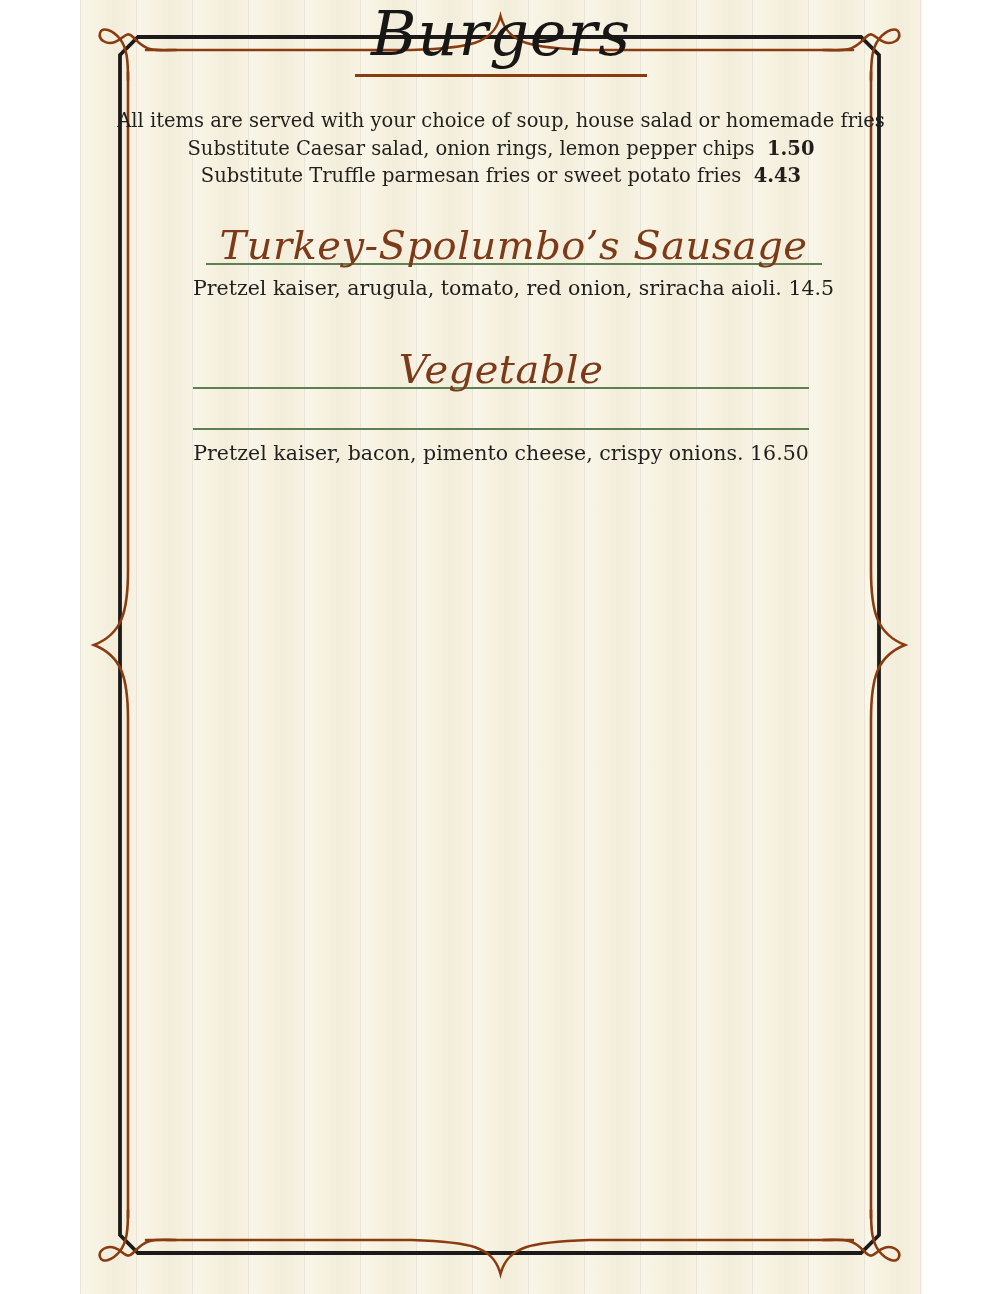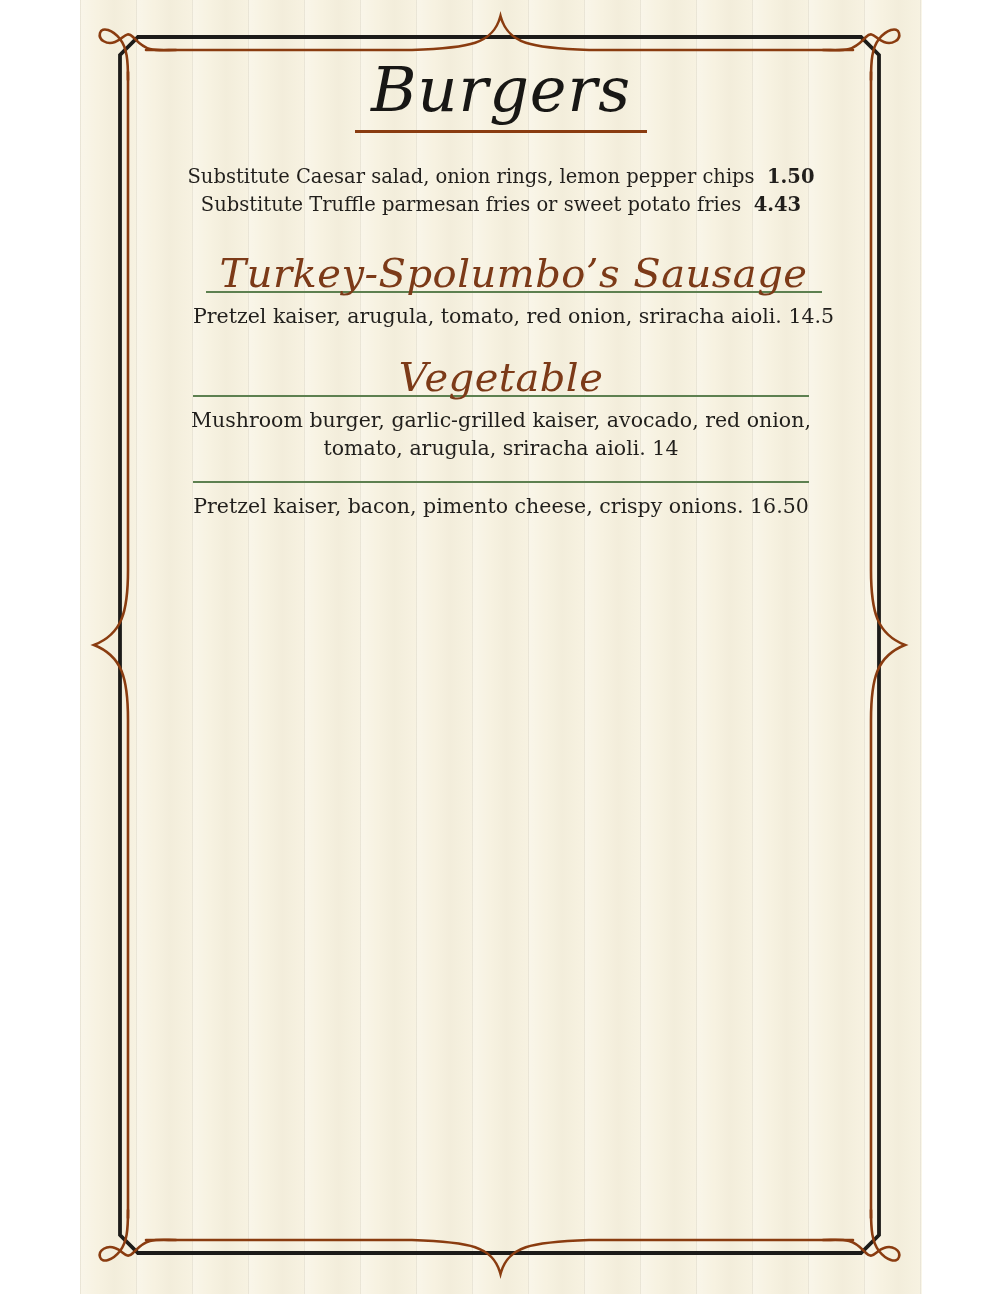--- a/index.html
+++ b/index.html
@@ -25,39 +25,39 @@
     overflow:hidden;
   }
   .frame{
     position:absolute;left:0;top:0;
     pointer-events:none;
   }
   .content{
     position:absolute;left:0;top:0;right:0;
     text-align:center;
   }
-  .title-wrap{ padding-top:56px; }
+  .title-wrap{ }
   .title{
     display:inline-block;
     font-style:italic;
     font-size:62px;
     line-height:68px;
     letter-spacing:1px;
     color:#181715;
     padding:0 16px 6px 16px;
     border-bottom:3px solid #8a3c10;
   }
   .intro{
     margin-top:30px;
     font-size:19.5px;
     line-height:27.5px;
     color:#211f1c;
   }
   .intro b{ font-weight:bold; }
-  .menu-section{ margin-top:24px; }
+  .menu-section{ margin-top:44px; }
   .menu-section.first{ margin-top:32px;padding-left:25px; }
   .menu-heading{
     font-style:italic;
     font-size:40px;
     line-height:46px;
     letter-spacing:0.5px;
     color:#7c3a18;
     margin:0;
     font-weight:normal;
   }
@@ -94,34 +94,34 @@
     </g>
   </svg>
 
   <div class="content">
 
     <div class="title-wrap">
       <div class="title">Burgers</div>
     </div>
 
     <div class="intro">
+      <div><span>All items are served with your choice of soup, house salad or homemade fries</span></div>
       <div><span>Substitute Caesar salad, onion rings, lemon pepper chips</span>&nbsp; <b>1.50</b></div>
       <div><span>Substitute Truffle parmesan fries or sweet potato fries</span>&nbsp; <b>4.43</b></div>
     </div>
 
     <div class="menu-section first">
       <h2 class="menu-heading">Turkey-Spolumbo’s Sausage</h2>
       <div class="rule"></div>
       <p class="desc"><span>Pretzel kaiser, arugula, tomato, red onion, sriracha aioli.</span> <b>14.5</b></p>
     </div>
 
     <div class="menu-section">
       <h2 class="menu-heading">Vegetable</h2>
       <div class="rule"></div>
-      <p class="desc"><span>Mushroom burger, garlic-grilled kaiser, avocado, red onion, tomato, arugula, sriracha aioli.</span> <b>14</b></p>
     </div>
 
 
     <div class="menu-section">
       <div class="rule"></div>
       <p class="desc"><span>Pretzel kaiser, bacon, pimento cheese, crispy onions.</span> <b>16.50</b></p>
     </div>
 
   </div>
 </div>

